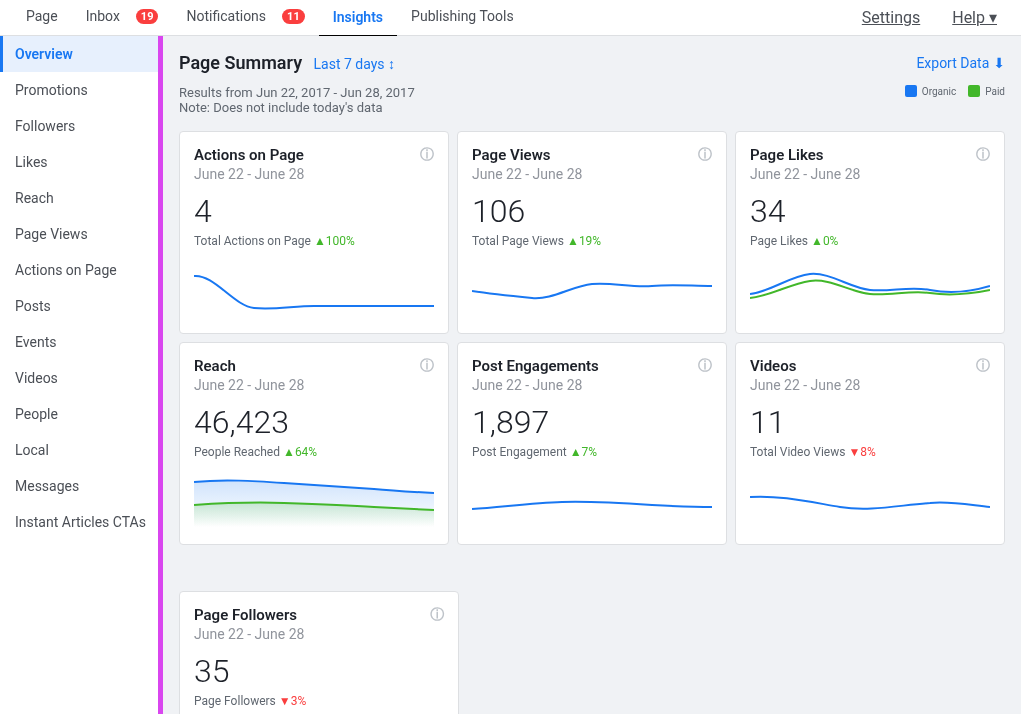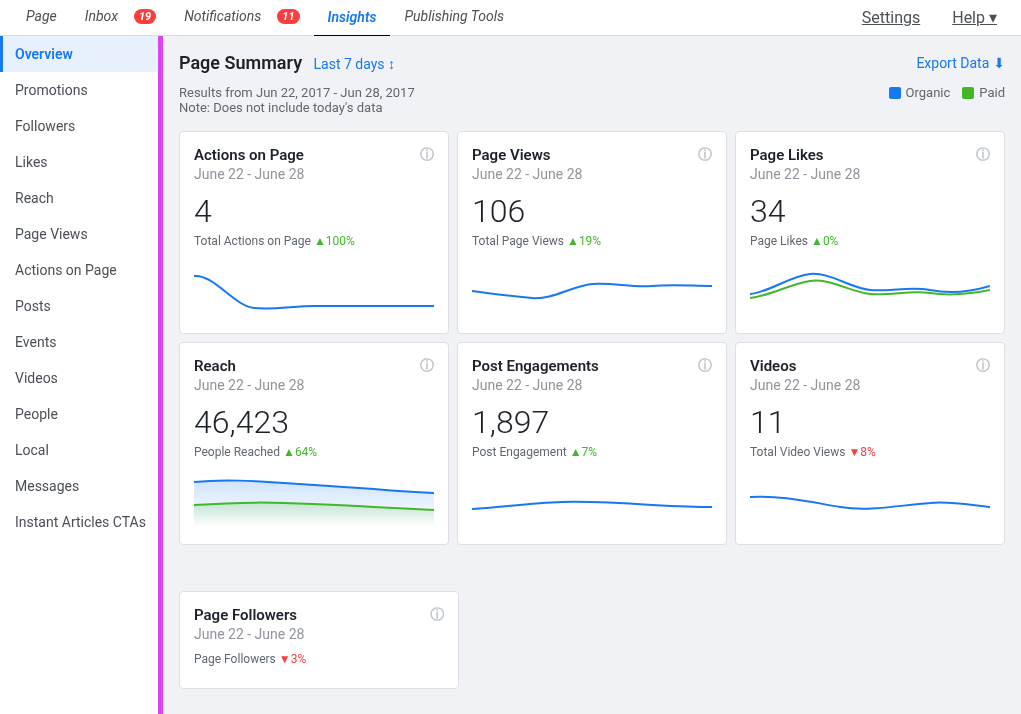--- a/index.html
+++ b/index.html
@@ -1,21 +1,21 @@
 <!DOCTYPE html>
 <html><head>
   <meta charset="utf-8">
   <style>
     * { box-sizing: border-box; margin: 0; padding: 0; }
     body { font-family: -apple-system, BlinkMacSystemFont, 'Segoe UI', Roboto, sans-serif; font-size: 14px; color: #1d2129; background: #f0f2f5; }
 
     
     .top-nav { display: flex; align-items: center; background: #fff; border-bottom: 1px solid #dddfe2; height: 36px; padding: 0 12px; }
     .top-nav-left { display: flex; align-items: center; flex: 1; }
-    .nav-tab { padding: 12px 14px; height: 36px; display: flex; align-items: center; font-size: 14px; color: #4b4f56; cursor: pointer; border-bottom: 3px solid transparent; position: relative; text-decoration: none; font-style: italic; }
+    .nav-tab { padding: 12px 14px; height: 36px; display: flex; align-items: center; font-size: 14px; color: #4b4f56; cursor: pointer; border-bottom: 3px solid transparent; position: relative; text-decoration: none; }
     .nav-tab.active { color: #1877f2; border-bottom: 1px solid #000000; font-weight: 600; }
     .nav-tab .badge { background: #fa3e3e; color: #fff; border-radius: 10px; font-size: 11px; padding: 1px 5px; margin-left: 16px; font-weight: 700; }
     .top-nav-right { display: flex; align-items: center; gap: 8px; }
     .nav-right-btn { padding: 4px 12px; height: 36px; display: flex; align-items: center; font-size: 16px; color: #4b4f56; cursor: pointer; text-decoration: underline; }
 
     
     .layout { display: flex; height: calc(714px - 36px); overflow: hidden; }
 
     
     .sidebar { width: 163px; background: #fff; border-right: 5px solid #d946ef; overflow-y: auto; flex-shrink: 0; }
@@ -27,21 +27,21 @@
 
     
     .summary-header { display: flex; align-items: center; justify-content: space-between; margin-bottom: 12px; }
     .summary-title { font-size: 18px; font-weight: 600; color: #1d2129; }
     .summary-period { color: #1877f2; font-size: 14px; margin-left: 8px; cursor: pointer; }
     .export-btn { color: #1877f2; font-size: 14px; cursor: pointer; display: flex; align-items: center; gap: 4px; }
 
     .date-range-row { display: flex; align-items: flex-start; justify-content: space-between; margin-bottom: 16px; }
     .date-range-text { font-size: 13px; color: #606770; }
     .legend { display: flex; align-items: center; gap: 12px; }
-    .legend-item { display: flex; align-items: center; gap: 5px; font-size: 13px; color: #606770; }
+    .legend-item { display: flex; align-items: center; gap: 5px; font-size: 10px; color: #606770; }
     .legend-dot { width: 12px; height: 12px; border-radius: 2px; }
 
     
     .cards-grid { display: grid; grid-template-columns: repeat(3, 1fr); gap: 8px; margin-bottom: 8px; }
     .card { background: #fff; border: 1px solid #dddfe2; border-radius: 4px; padding: 14px; }
     .card-title { font-size: 15px; font-weight: 600; color: #1d2129; display: flex; justify-content: space-between; align-items: flex-start; }
     .card-subtitle { font-size: 14px; color: #90949c; margin-top: 2px; margin-bottom: 10px; }
     .card-value { font-size: 32px; font-weight: 300; color: #1d2129; margin-bottom: 4px; }
     .card-desc { font-size: 12px; color: #606770; margin-bottom: 8px; }
     .up { color: #42b72a; }
@@ -245,20 +245,21 @@
       </div>
 
     </div>
 
     <div class="card-single">
       <div class="card-title">
         <span>Page Followers</span>
         <span class="info-icon">ⓘ</span>
       </div>
       <div class="card-subtitle">June 22 - June 28</div>
+      <div class="card-value">35</div>
       <div class="card-desc">
         <span>Page Followers</span>
         <span class="down">▼3%</span>
       </div>
     </div>
 
   </main>
 </div>
 
 </body></html>

